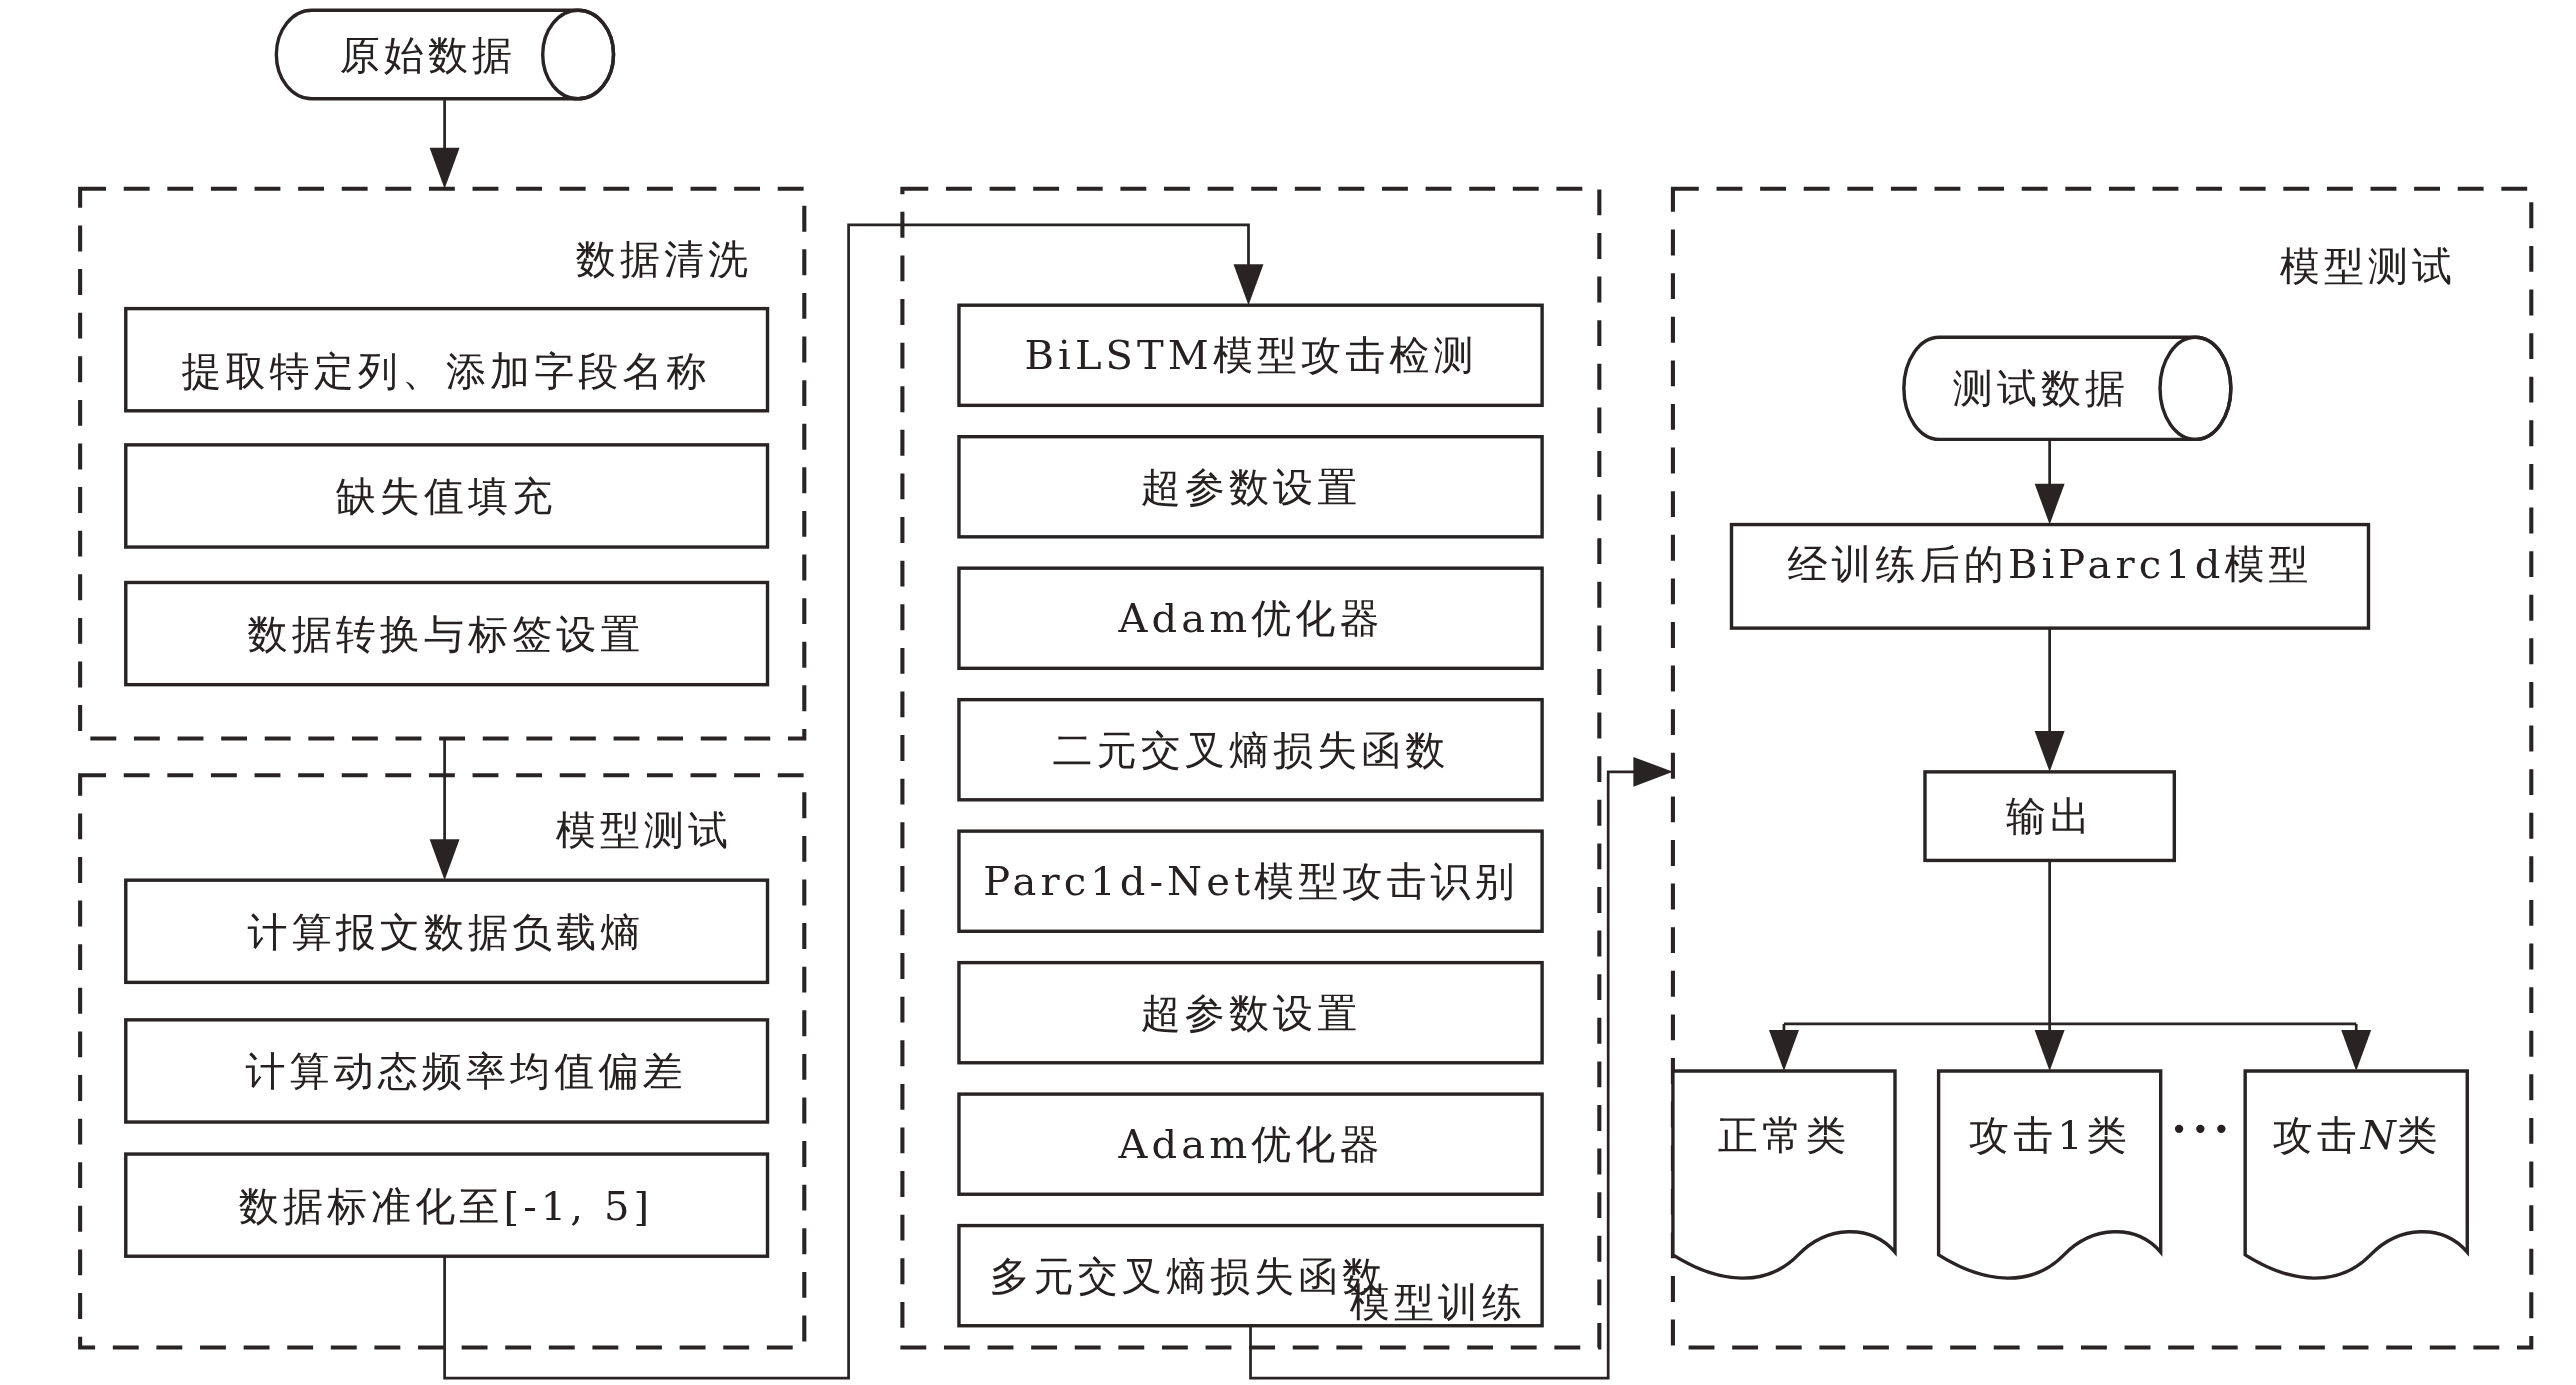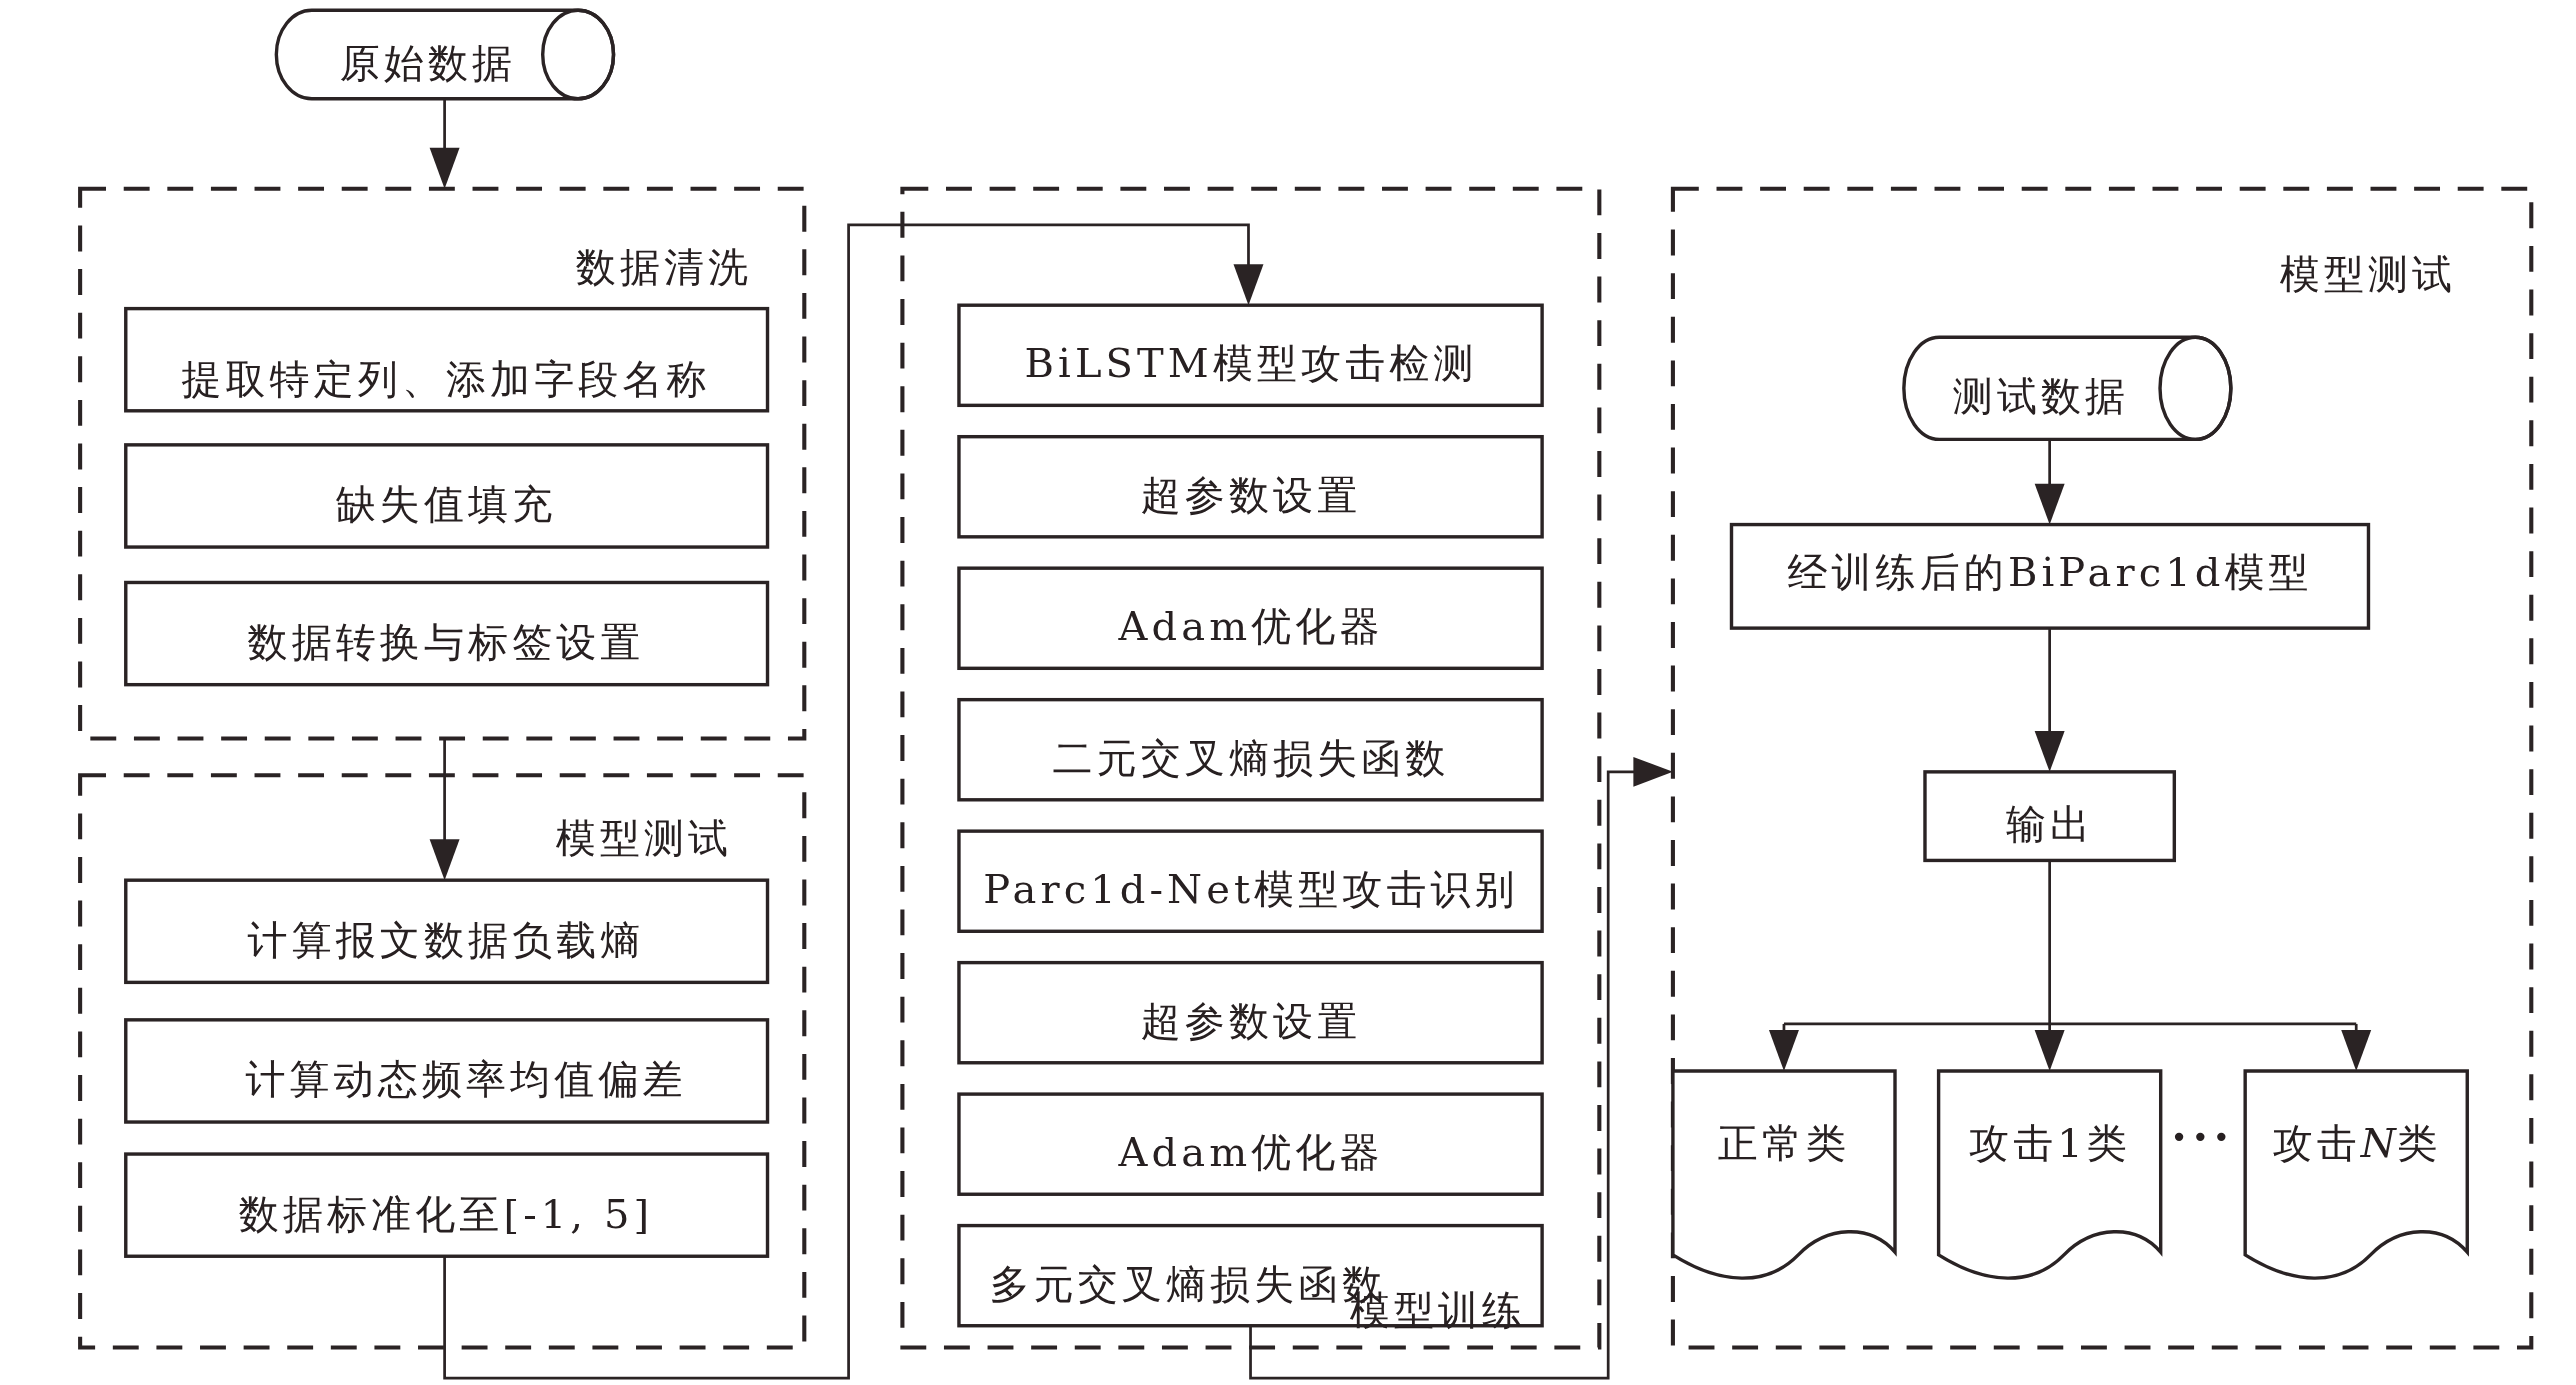--- a/index.html
+++ b/index.html
@@ -1,20 +1,20 @@
 <!DOCTYPE html>
 <html style="font-size:11px"><head>
 <meta charset="utf-8">
 <style>
   html,body{margin:0;padding:0;background:#ffffff;}
   body{width:2576px;height:1385px;position:relative;overflow:hidden;
        font-family:"DejaVu Serif","Liberation Serif",serif;color:#272021;}
   #diagram-svg{position:absolute;left:0;top:0;}
   .lbl{position:absolute;transform:translate(-50%,-50%);white-space:nowrap;
-       font-size:40px;letter-spacing:4.1px;color:#272021;line-height:1;margin-top:8px;}
+       font-size:40px;letter-spacing:4.1px;color:#272021;line-height:1;}
   .lbl .it{font-style:italic;letter-spacing:1.4px;}
   .dots{font-size:45px;font-weight:bold;letter-spacing:5.5px;}
   
   .bx{fill:#ffffff;stroke:#2a2324;stroke-width:5;}
   .dash{fill:none;stroke:#2a2324;stroke-width:6;stroke-dasharray:38 26;}
   .ln{fill:none;stroke:#2a2324;stroke-width:4;}
   .hd{fill:#2a2324;stroke:none;}
   .cyl{fill:#ffffff;stroke:#2a2324;stroke-width:5;}
   .cylcap{fill:none;stroke:#2a2324;stroke-width:5;}
 </style>

